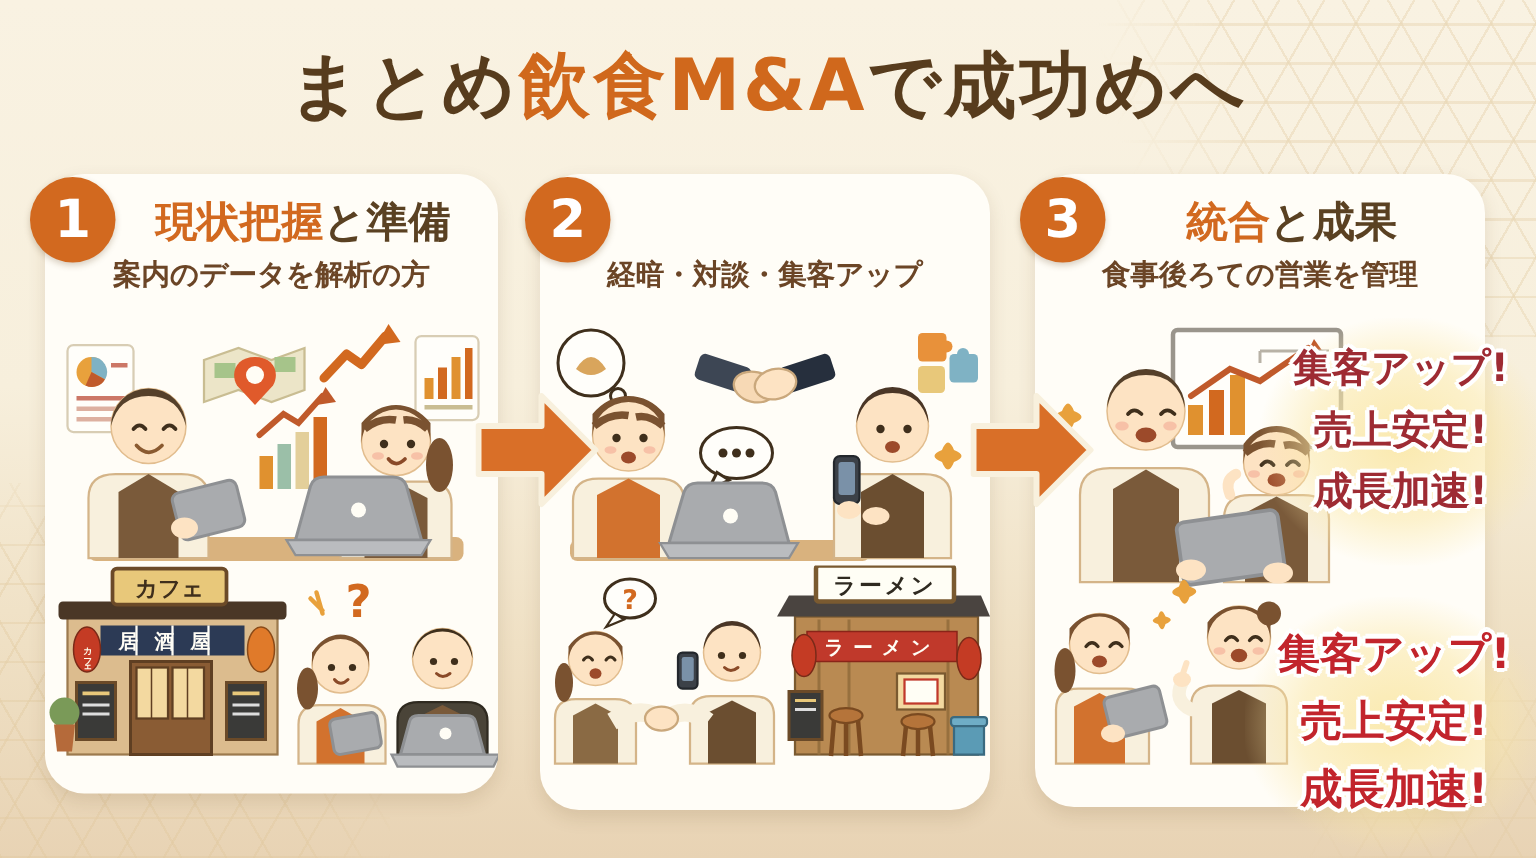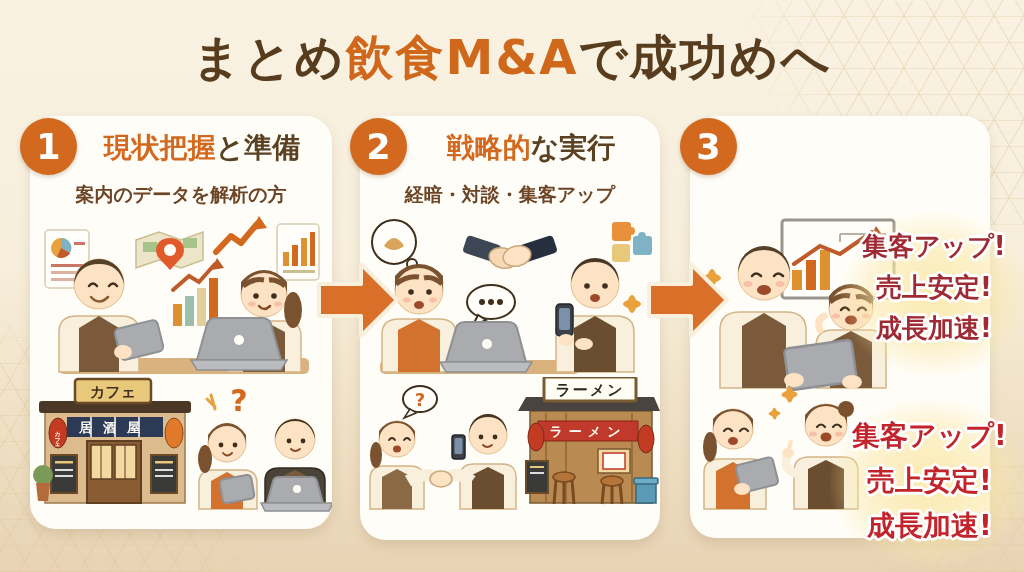--- a/index.html
+++ b/index.html
@@ -51,21 +51,21 @@
     display:flex; align-items:center; justify-content:center;
     font-size:35px; font-weight:800; box-shadow:0 2px 4px rgba(96,64,24,.25);
   }
   .step-title {
     position:absolute; left:46px; top:12px; width:calc(100% - 50px);
     text-align:center; font-size:28px; font-weight:800; white-space:nowrap;
     color:#5a4122; letter-spacing:0px; line-height:40px;
   }
   .step-title .hl { color:#d2691f; }
   .step-sub {
-    position:absolute; left:0; top:66px; width:100%; text-align:center;
+    position:absolute; left:0; top:54px; width:100%; text-align:center;
     font-size:19px; font-weight:700; color:#6b4526; white-space:nowrap;
   }
   .scene-top    { position:absolute; left:0; top:96px;  width:100%; height:180px; }
   .scene-bottom { position:absolute; left:0; top:261px; width:100%; height:136px; }
   .scene-top svg, .scene-bottom svg { display:block; width:100%; height:100%; }
 
   
   .flow-arrow { position:absolute; z-index:6; width:84px; height:80px; }
   #arrow-1 { left:317px; top:260px; }
   #arrow-2 { left:647px; top:260px; }
@@ -244,21 +244,20 @@
           <path d="M236,126 l6,-22 q1,-4 6,-4 h32 q5,0 6,4 l6,22 Z" fill="#a9abae" stroke="#8e9093" stroke-width="2"></path>
           <circle cx="266" cy="112" r="4" fill="#fffdf5"></circle>
           <path d="M230,126 h72 l-4,8 h-64 Z" fill="#babcbf" stroke="#8e9093" stroke-width="1.5"></path>
         </g>
       </svg>
     </div>
   </div>
 
   <div id="panel-2" class="panel">
     <div class="step-circle">2</div>
-    <div class="step-title"><span class="hl">戦略的</span><span>な実行</span></div>
     <div class="step-sub">経暗・対談・集客アップ</div>
 
     <div class="scene-top">
       <svg viewBox="0 0 300 180">
         <rect x="20" y="148" width="200" height="14" rx="5" fill="#d9b27e"></rect>
 
         <g>
           <circle cx="34" cy="30" r="22" fill="#fffefa" stroke="#3f2f1c" stroke-width="2"></circle>
           <circle cx="52" cy="52" r="5" fill="#fffefa" stroke="#3f2f1c" stroke-width="2"></circle>
           <path d="M24,34 q10,-16 20,0 q-10,8 -20,0 Z" fill="#d9a55c"></path>
@@ -378,20 +377,22 @@
           </g>
           <path d="M276,104 h20 v22 h-20 z" fill="#5b9bb5" stroke="#3a6a80" stroke-width="1.5"></path>
           <rect x="274" y="101" width="24" height="6" rx="2" fill="#6fadc6" stroke="#3a6a80" stroke-width="1.5"></rect>
         </g>
       </svg>
     </div>
   </div>
 
   <div id="panel-3" class="panel">
     <div class="step-circle">3</div>
+    <div class="step-title"><span class="hl">統合</span><span>と成果</span></div>
+    <div class="step-sub">食事後ろての営業を管理</div>
 
     <div class="scene-top">
       <svg viewBox="0 0 300 180">
 
         <g>
           <rect x="92" y="8" width="112" height="78" rx="3" fill="#fffefa" stroke="#9a958c" stroke-width="3"></rect>
           <rect x="102" y="58" width="10" height="20" fill="#e0912f"></rect>
           <rect x="116" y="48" width="10" height="30" fill="#d2691f"></rect>
           <rect x="130" y="38" width="10" height="40" fill="#e0912f"></rect>
           <polyline points="104,52 130,34 150,42 182,20" fill="none" stroke="#c05a2b" stroke-width="4" stroke-linecap="round"></polyline>

